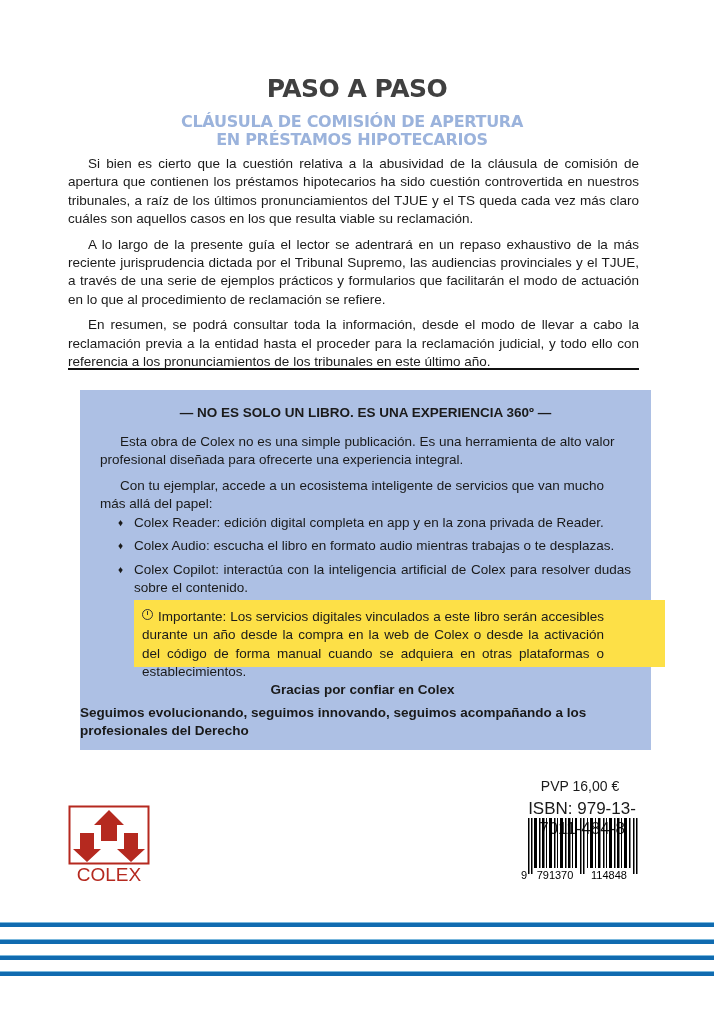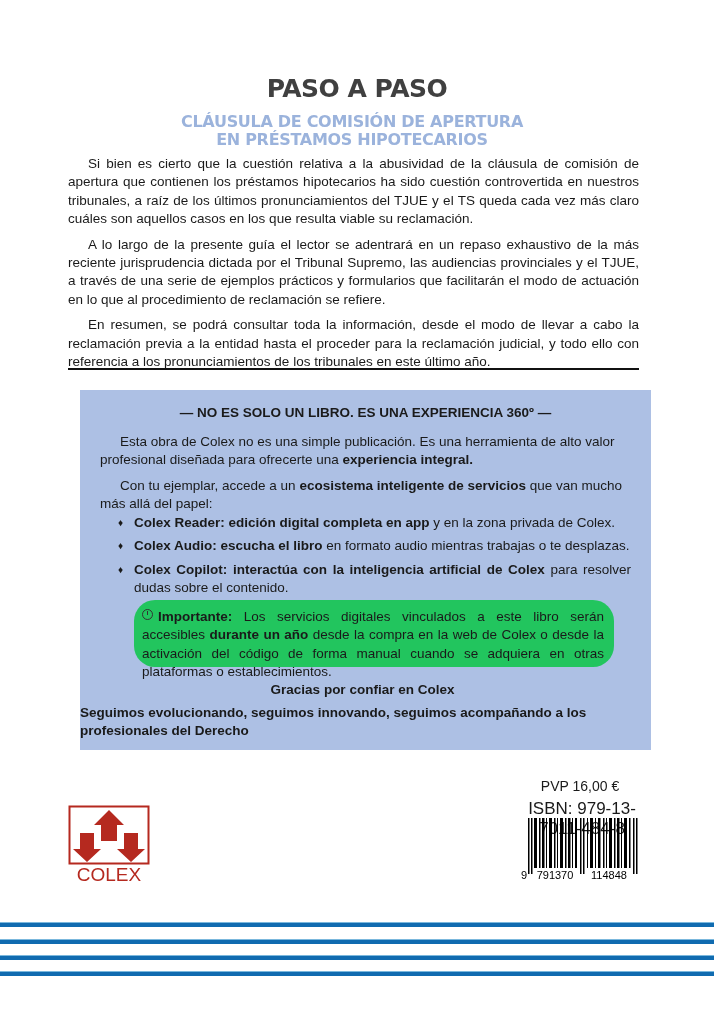--- a/index.html
+++ b/index.html
@@ -12,32 +12,32 @@
   .body-text { position:absolute; left:68px; width:571px; top:155px; font-size:13.5px; line-height:18.3px; text-align:justify; }
   .body-text p { margin:0 0 7.5px 0; text-indent:20px; }
   .rule { position:absolute; left:68px; width:571px; top:368px; height:2px; background:#111; }
   .promo { position:absolute; left:80px; top:390px; width:571px; height:360px; background:#adc0e4; }
   .promo-head { position:absolute; left:0; width:571px; top:15px; text-align:center; font-weight:bold; font-size:13.5px; }
   .promo-text { position:absolute; left:20px; width:531px; top:43px; font-size:13.5px; line-height:18.3px; }
   .promo-text p { margin:0 0 7px 0; text-indent:20px; }
   .promo-list { position:absolute; left:38px; width:513px; top:124px; margin:0; padding:0; list-style:none; font-size:13.5px; line-height:18.3px; text-align:justify; }
   .promo-list li { position:relative; padding-left:16px; margin-bottom:5px; }
   .bullet { position:absolute; left:0; top:0; font-size:10px; }
-  .notice { position:absolute; left:54px; top:210px; width:480px; height:67px; background:#22c55e;border-radius:21px; }
+  .notice { position:absolute; left:54px; top:210px; width:531px; height:67px; background:#fde047; }
   .notice-text { position:absolute; left:8px; top:8px; width:462px; font-size:13.5px; line-height:18.3px; text-align:justify; }
   .clock { display:inline-block; width:9px; height:9px; border:1px solid #333; border-radius:50%; position:relative; margin-right:5px; vertical-align:1px; }
   .clock:after { content:""; position:absolute; left:4px; top:1px; width:1px; height:4px; background:#333; }
   .thanks { position:absolute; left:0; width:565px; top:291px; text-align:center; font-weight:bold; font-size:13.5px; line-height:18px; }
   .motto { position:absolute; left:0; width:571px; top:314px; text-align:left; font-weight:bold; font-size:13.5px; line-height:18px; }
   .logo { position:absolute; left:68px; top:805px; width:82px; height:78px; }
   .price { position:absolute; left:520px; top:778px; width:120px; text-align:center; font-size:14px; }
   .isbn { position:absolute; left:512px; top:799px; width:140px; text-align:center; font-size:17px; }
   .barcode { position:absolute; left:518px; top:818px; width:130px; height:62px; }
   .stripe { position:absolute; left:0; width:714px; height:4px; background:#106bb0; box-shadow:0 -1px 0 #7bb8dd; }
-  b { font-weight:bold; }
+  b { font-weight:normal; }
 </style>
 </head>
 <body>
 
 <div class="title">PASO A PASO</div>
 <div class="subtitle">
   <div>CLÁUSULA DE COMISIÓN DE APERTURA</div>
   <div>EN PRÉSTAMOS HIPOTECARIOS</div>
 </div>
 
@@ -49,21 +49,21 @@
 
 <div class="rule"></div>
 
 <div class="promo">
   <div class="promo-head">— NO ES SOLO UN LIBRO. ES UNA EXPERIENCIA 360º —</div>
   <div class="promo-text">
     <p><span>Esta obra de Colex no es una simple publicación. Es una herramienta de alto valor profesional diseñada para ofrecerte una </span><b>experiencia integral.</b></p>
     <p><span>Con tu ejemplar, accede a un </span><b>ecosistema inteligente de servicios</b><span> que van mucho más allá del papel:</span></p>
   </div>
   <ul class="promo-list">
-    <li><span class="bullet">♦</span><b>Colex Reader:</b><b> edición digital completa en app</b><span> y en la zona privada de Colex.</span></li>
+    <li><span class="bullet">♦</span><b>Colex Reader:</b><b> edición digital completa en app</b><span> y en la zona privada de Reader.</span></li>
     <li><span class="bullet">♦</span><b>Colex Audio:</b><b> escucha el libro</b><span> en formato audio mientras trabajas o te desplazas.</span></li>
     <li><span class="bullet">♦</span><b>Colex Copilot:</b><b> interactúa con la inteligencia artificial de Colex</b><span> para resolver dudas sobre el contenido.</span></li>
   </ul>
   <div class="notice">
     <div class="notice-text"><span class="clock"></span><b>Importante:</b><span> Los servicios digitales vinculados a este libro serán accesibles </span><b>durante un año</b><span> desde la compra en la web de Colex o desde la activación del código de forma manual cuando se adquiera en otras plataformas o establecimientos.</span></div>
   </div>
   <div class="thanks">Gracias por confiar en Colex</div>
   <div class="motto">Seguimos evolucionando, seguimos innovando, seguimos acompañando a los profesionales del Derecho</div>
 </div>
 

